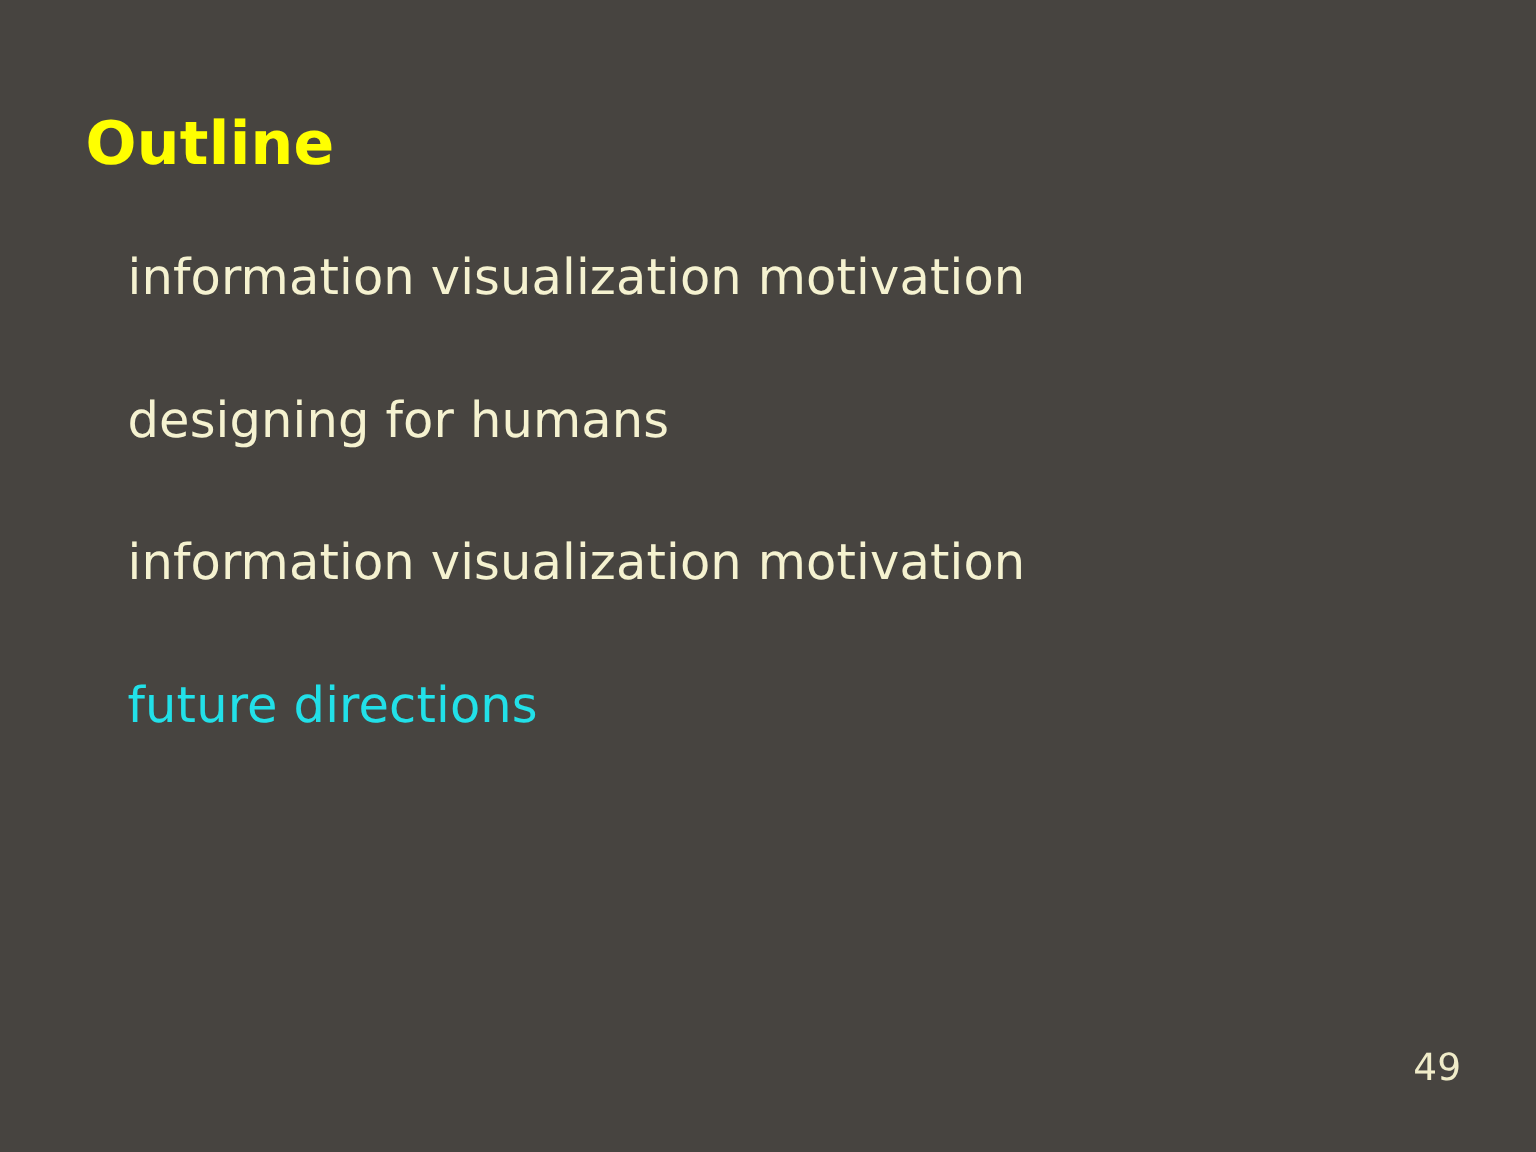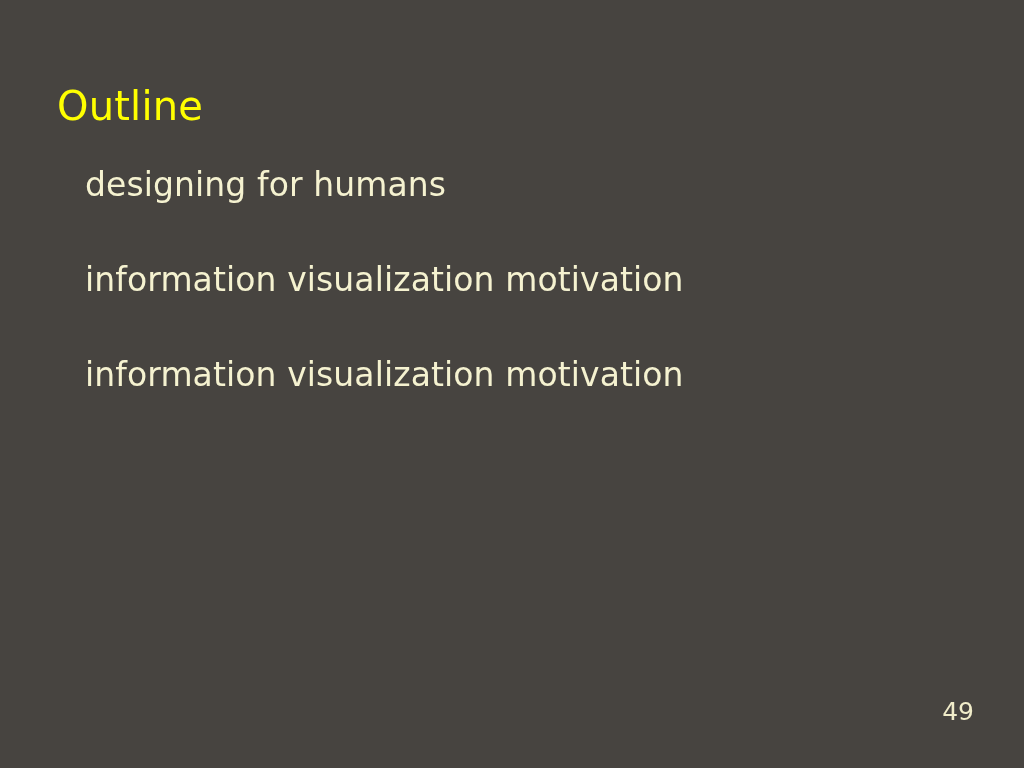--- a/index.html
+++ b/index.html
@@ -17,24 +17,24 @@
     position: relative;
     width: 1024px;
     height: 768px;
     background: #474440;
     -webkit-font-smoothing: antialiased;
   }
 
   #slide-title {
     position: absolute;
     left: 57px;
-    top: 56px;
+    top: 46px;
     font-family: "DejaVu Sans", sans-serif;
     font-size: 40px;
-    font-weight: normal;
+    font-weight: bold;
     line-height: 1.15;
     letter-spacing: 0.2px;
     color: #ffff00;
     white-space: nowrap;
   }
 
   #outline-list {
     position: absolute;
     left: 85px;
     top: 163px;
@@ -71,25 +71,28 @@
 </style>
 </head>
 <body>
 
 <div id="slide">
 
   <h1 id="slide-title">Outline</h1>
 
   <ul id="outline-list">
     <li class="outline-item">
+      <span>information visualization motivation</span>
+    </li>
+    <li class="outline-item">
       <span>designing for humans</span>
     </li>
     <li class="outline-item">
       <span>information visualization motivation</span>
     </li>
-    <li class="outline-item">
-      <span>information visualization motivation</span>
+    <li class="outline-item is-active">
+      <span>future directions</span>
     </li>
   </ul>
 
   <div id="page-number">49</div>
 
 </div>
 
 </body></html>

